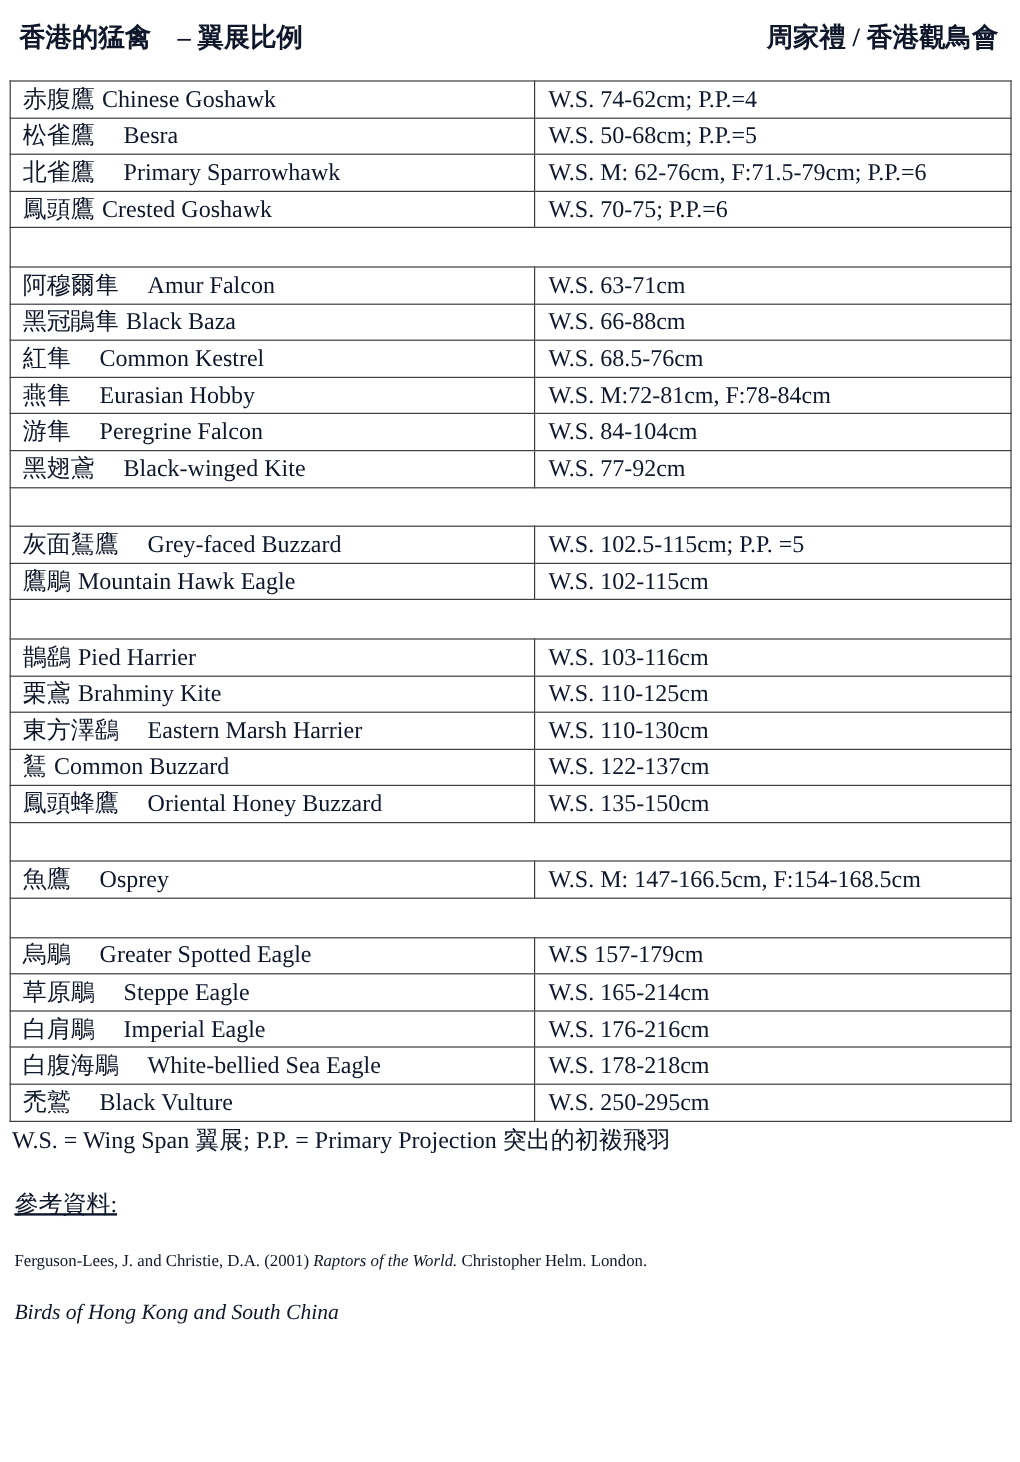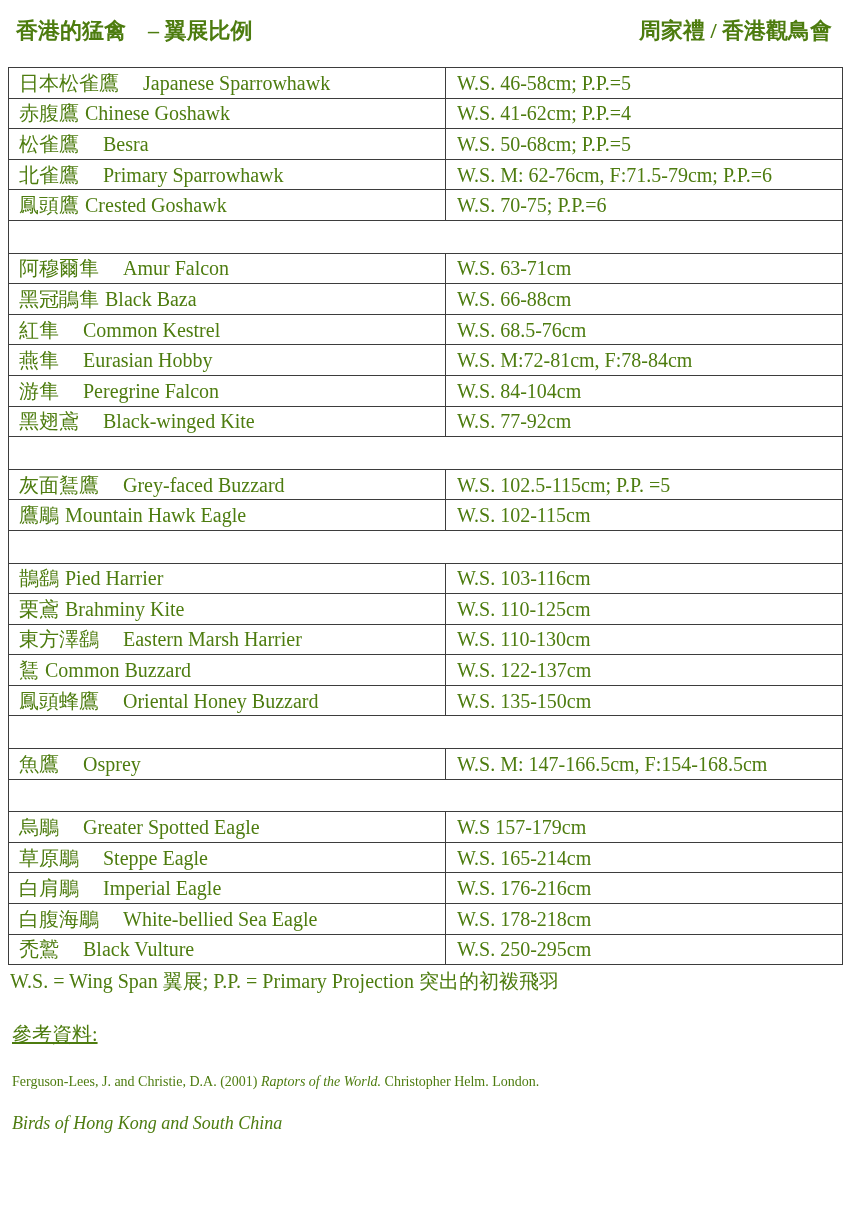--- a/index.html
+++ b/index.html
@@ -1,19 +1,19 @@
 <!DOCTYPE html>
 <html><head>
 <meta charset="utf-8">
 <style>
   html,body { margin:0; padding:0; background:#ffffff; }
   .doc {
     position:relative;
     width:850px; height:1218px;
-    background:#ffffff; color:#4d7c0f;
+    background:#ffffff; color:#0f172a;
     font-family:"Liberation Serif","DejaVu Serif",serif;
     overflow:hidden;
   }
   .header {
     display:flex; justify-content:space-between; align-items:flex-start;
     padding:16px 18px 0 16px;
     font-size:22px; font-weight:bold; line-height:30px;
     white-space:pre;
   }
   table.raptors {
@@ -49,26 +49,22 @@
   </div>
 
   <table class="raptors">
     <colgroup>
         <col style="width:437px">
         <col style="width:397px">
       </colgroup>
     <tbody>
 
       <tr>
-        <td class="name"><span class="zh">日本松雀鷹</span><span class="en" data-gap="wide">Japanese Sparrowhawk</span></td>
-        <td class="val">W.S. 46-58cm; P.P.=5</td>
-      </tr>
-      <tr>
         <td class="name"><span class="zh">赤腹鷹</span><span class="en" data-gap="narrow">Chinese Goshawk</span></td>
-        <td class="val">W.S. 41-62cm; P.P.=4</td>
+        <td class="val">W.S. 74-62cm; P.P.=4</td>
       </tr>
       <tr>
         <td class="name"><span class="zh">松雀鷹</span><span class="en" data-gap="wide">Besra</span></td>
         <td class="val">W.S. 50-68cm; P.P.=5</td>
       </tr>
       <tr>
         <td class="name"><span class="zh">北雀鷹</span><span class="en" data-gap="wide">Primary Sparrowhawk</span></td>
         <td class="val">W.S. M: 62-76cm, F:71.5-79cm; P.P.=6</td>
       </tr>
       <tr>

